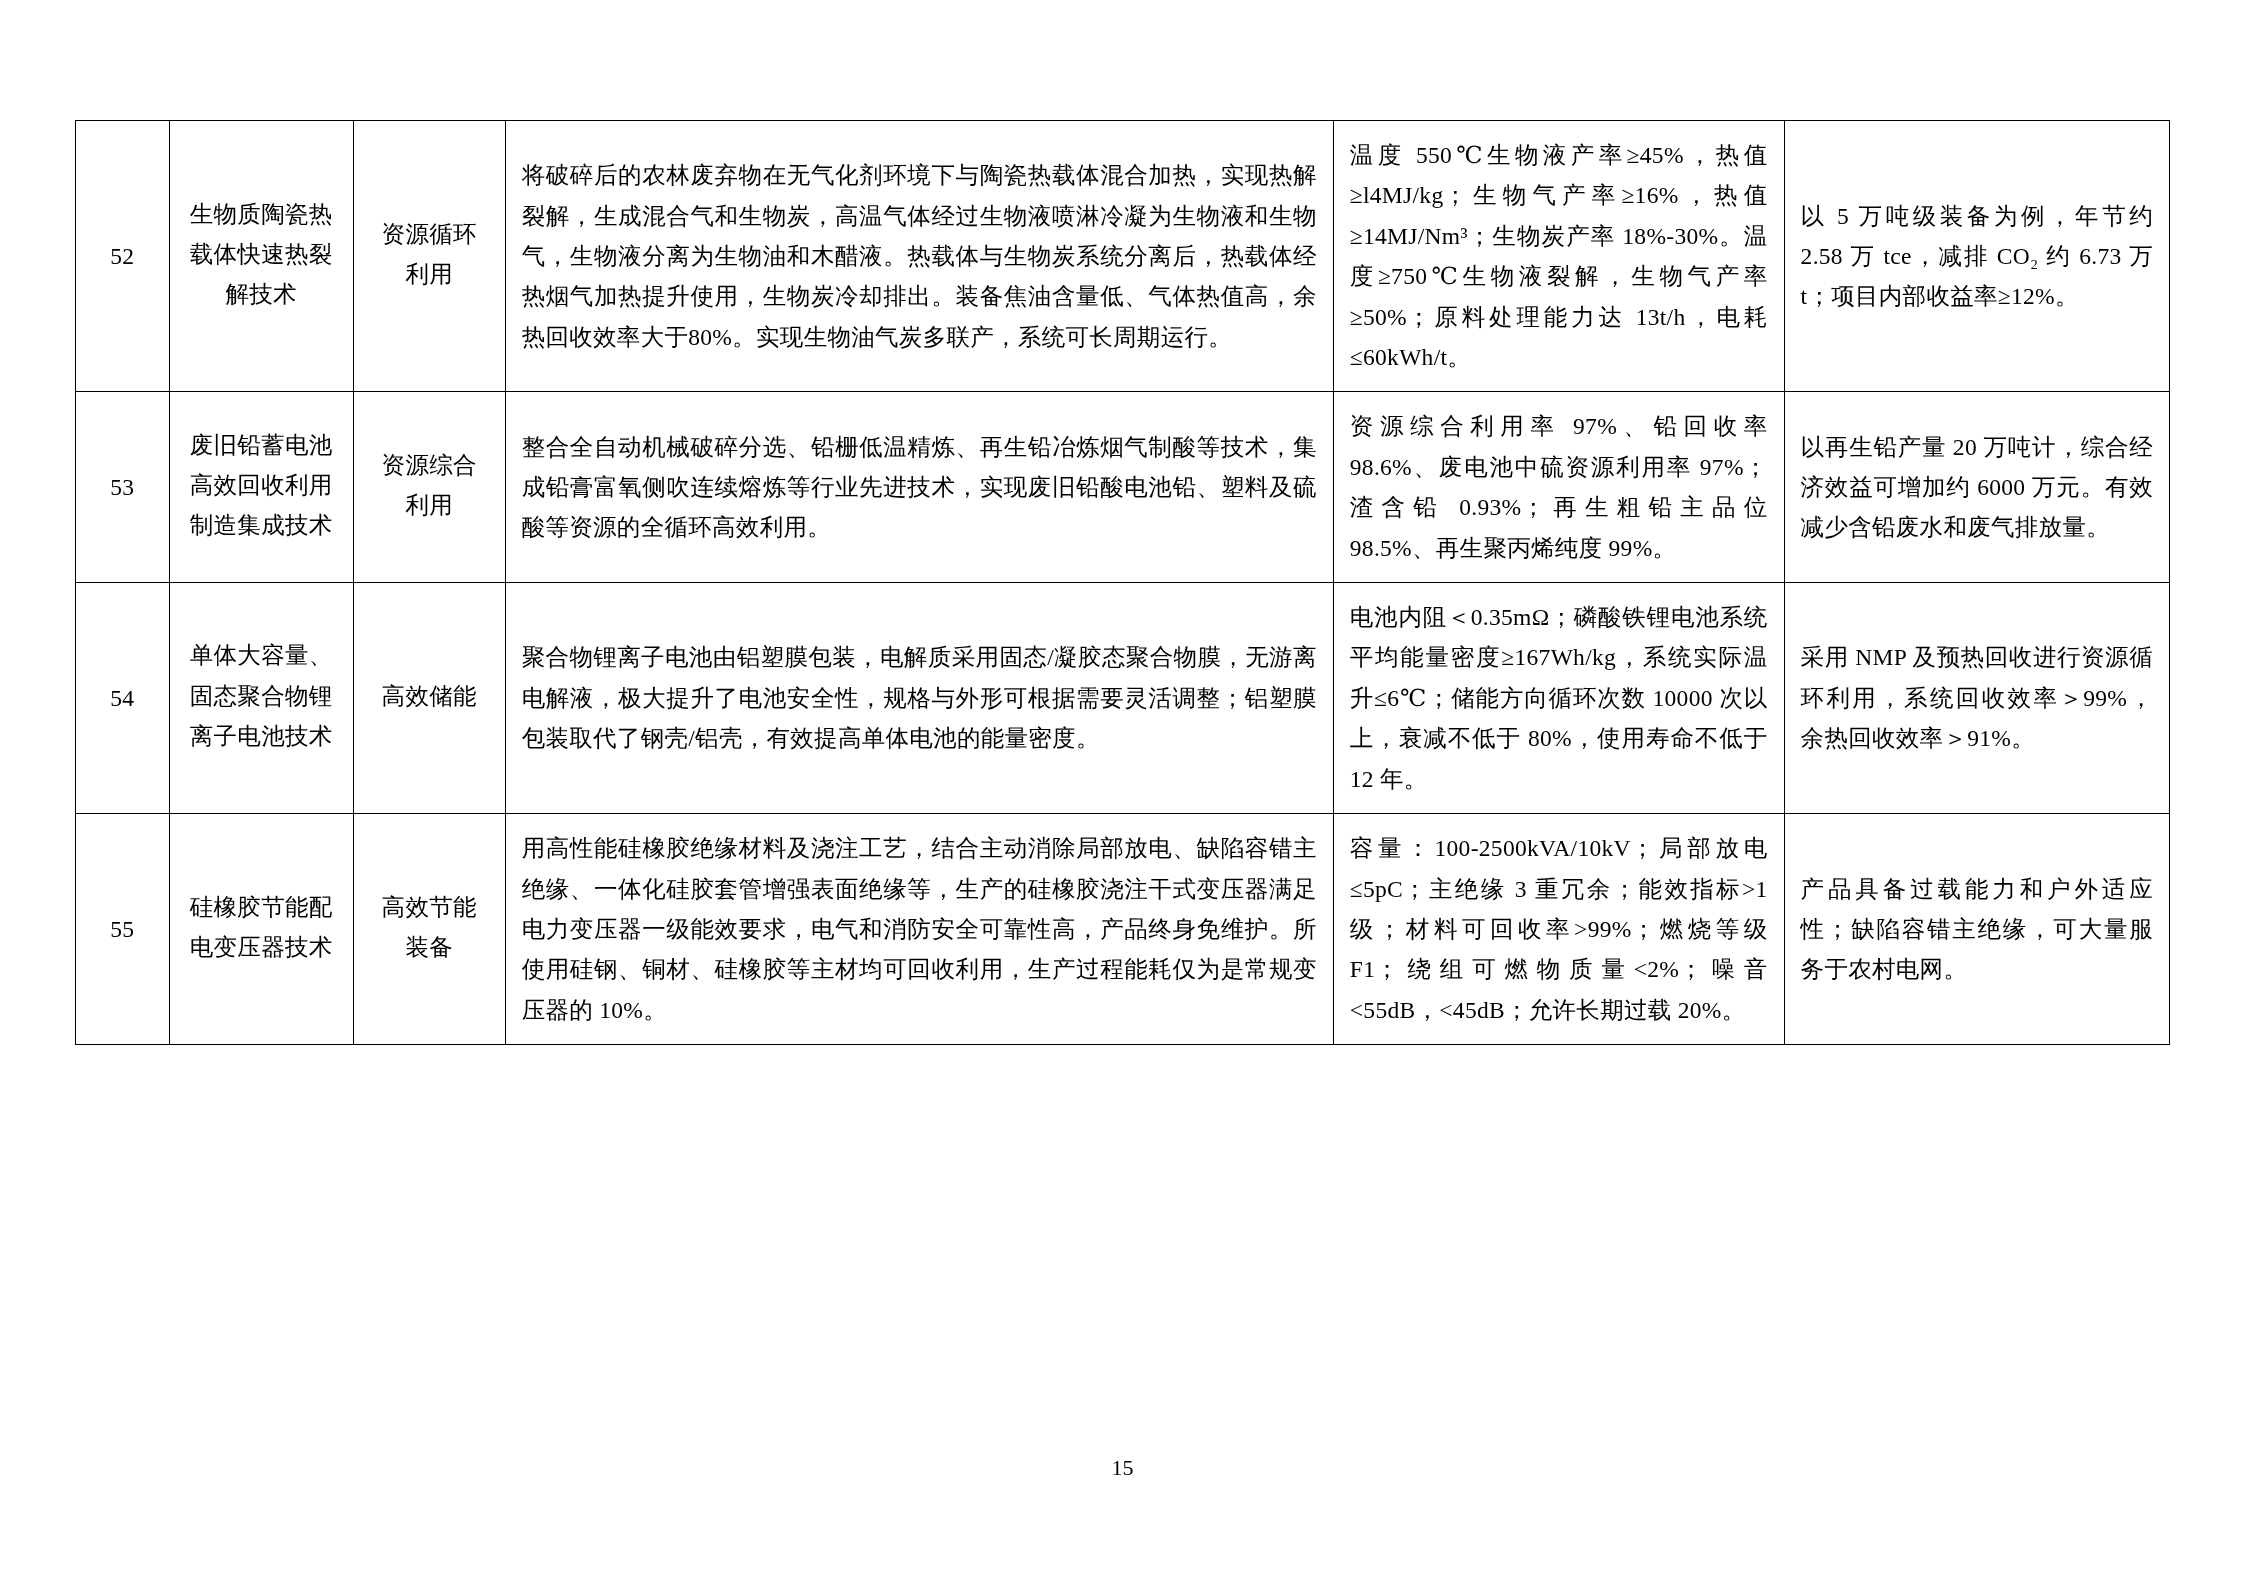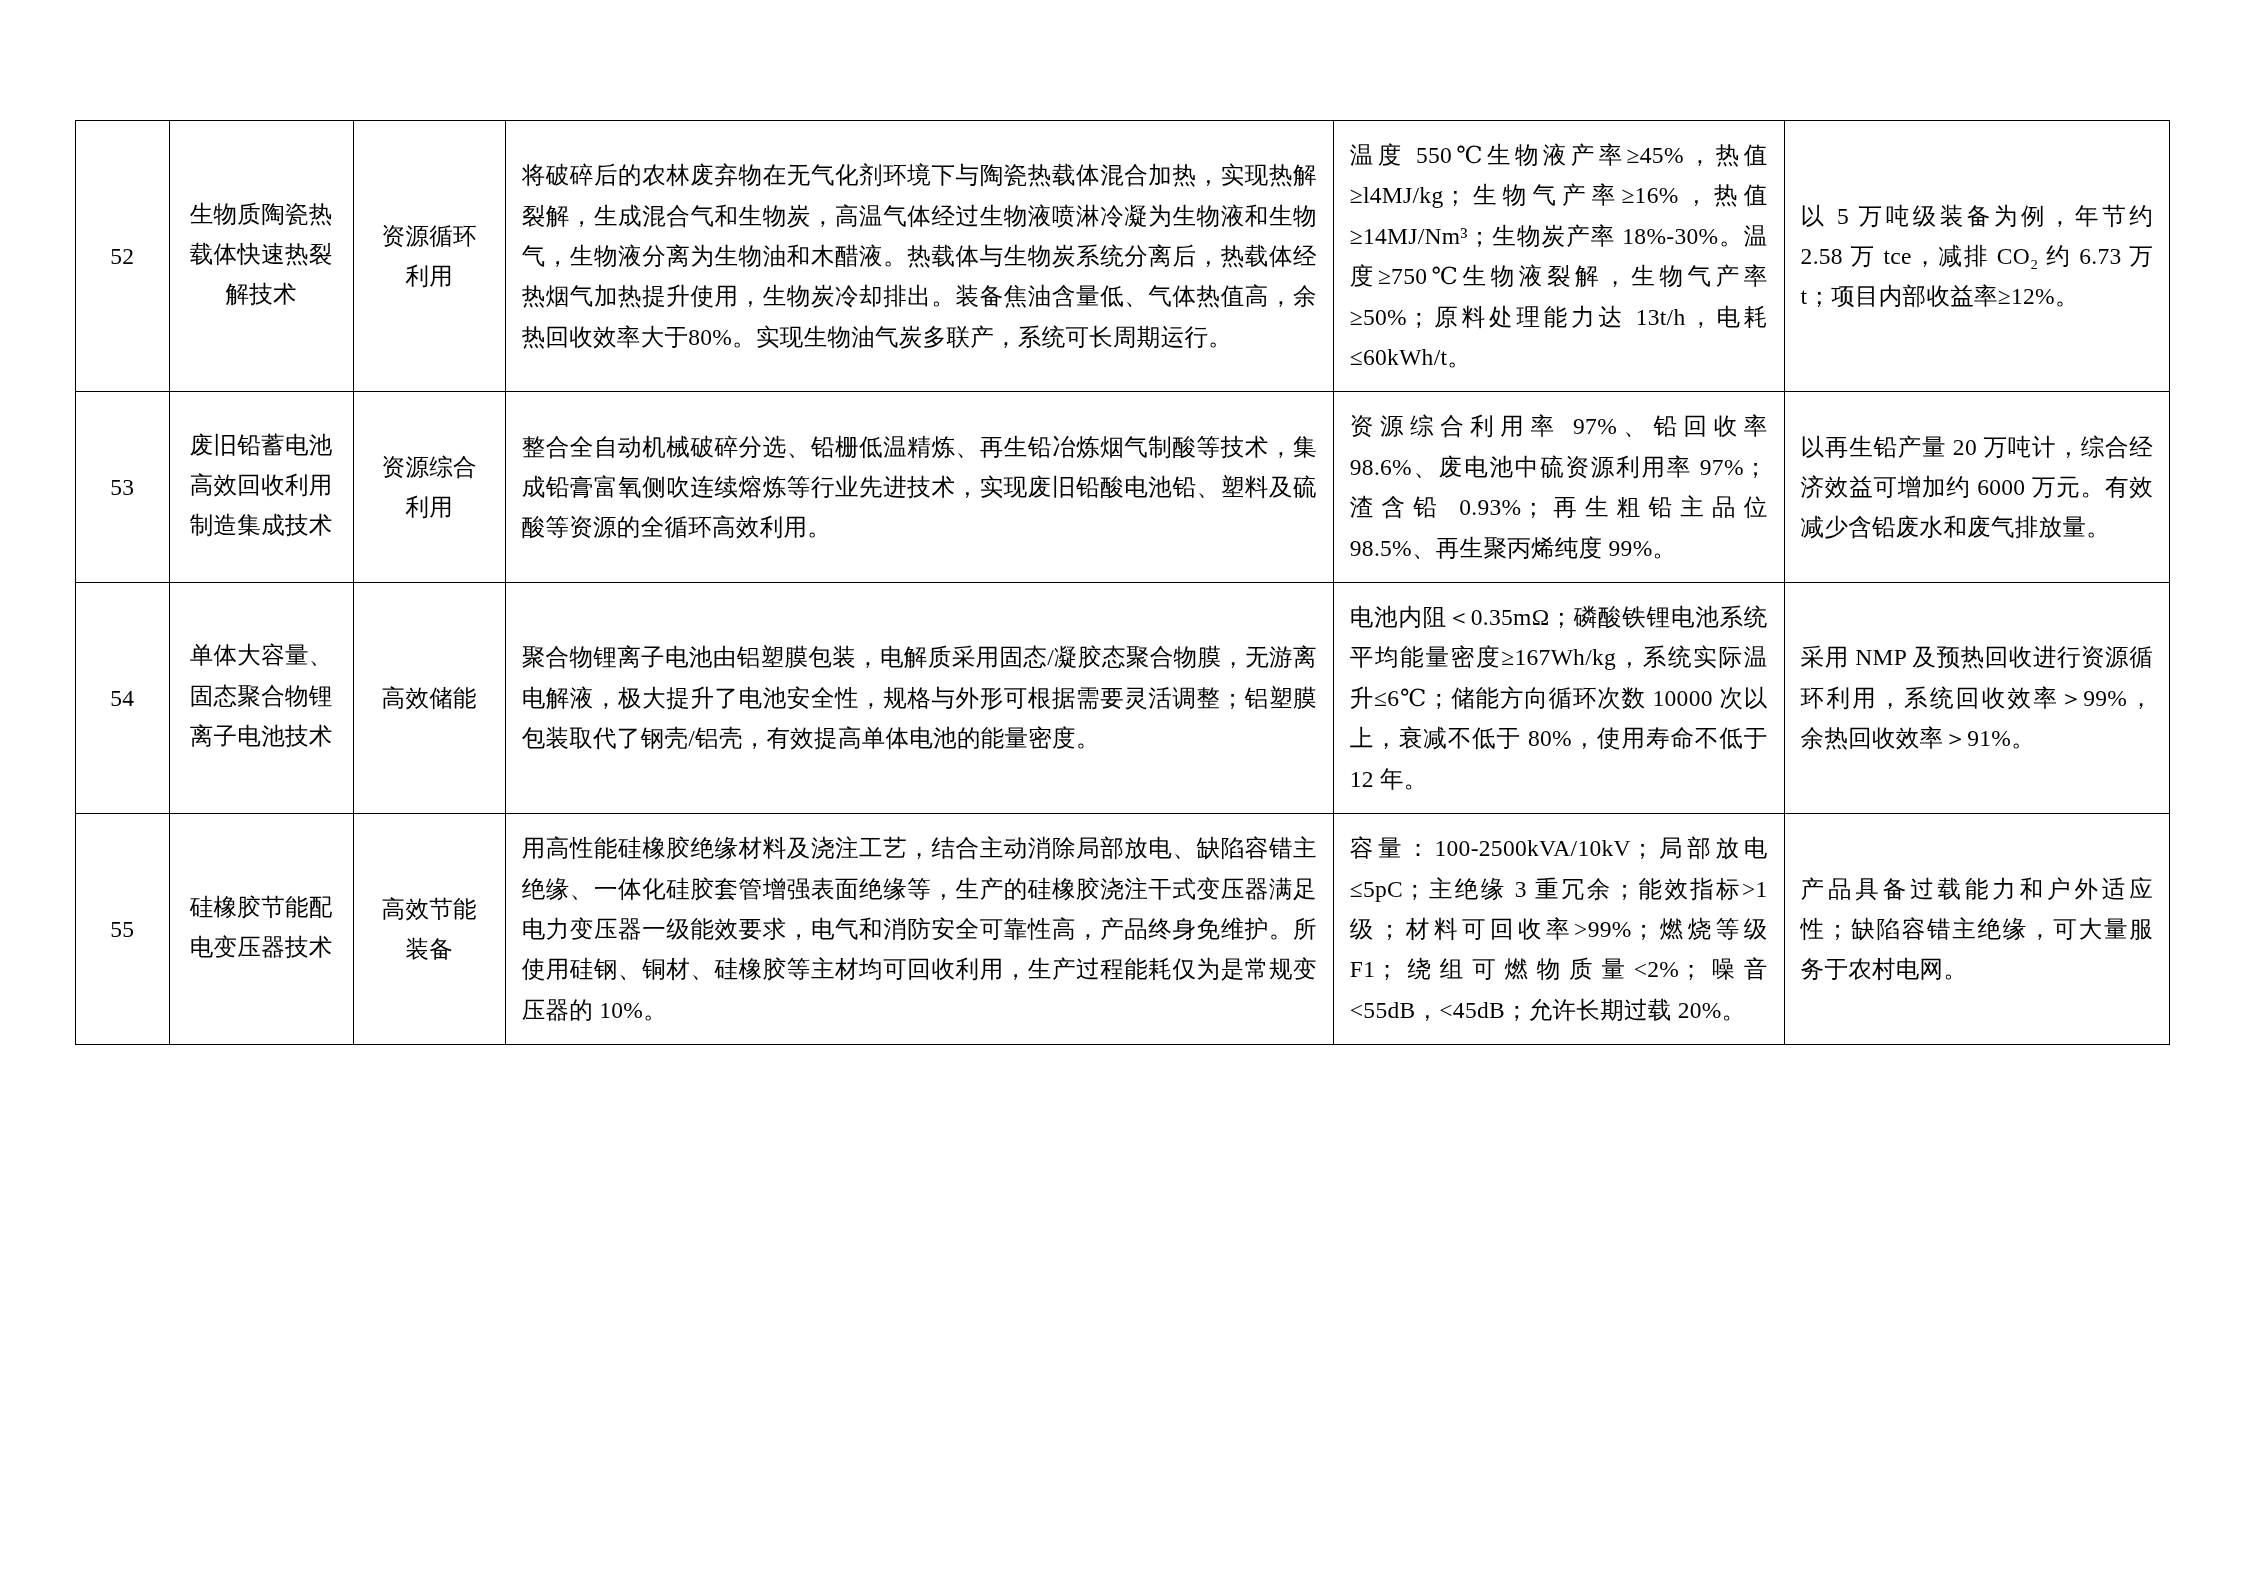--- a/index.html
+++ b/index.html
@@ -45,20 +45,21 @@
     text-align: center;
     vertical-align: middle;
     letter-spacing: 1px;
     font-family: Liberation Mono, monospace;
   }
   td.col-category {
     width: 118px;
     text-align: center;
     vertical-align: middle;
     letter-spacing: 1px;
+    font-family: Liberation Mono, monospace;
   }
   td.col-desc {
     width: 790px;
     text-align: justify;
     text-justify: inter-ideograph;
     vertical-align: middle;
   }
   td.col-indicators {
     width: 415px;
     text-align: justify;
@@ -116,14 +117,15 @@
         <td class="col-index">55</td>
         <td class="col-name">硅橡胶节能配电变压器技术</td>
         <td class="col-category">高效节能装备</td>
         <td class="col-desc">用高性能硅橡胶绝缘材料及浇注工艺，结合主动消除局部放电、缺陷容错主绝缘、一体化硅胶套管增强表面绝缘等，生产的硅橡胶浇注干式变压器满足电力变压器一级能效要求，电气和消防安全可靠性高，产品终身免维护。所使用硅钢、铜材、硅橡胶等主材均可回收利用，生产过程能耗仅为是常规变压器的 10%。</td>
         <td class="col-indicators">容量：100-2500kVA/10kV；局部放电≤5pC；主绝缘 3 重冗余；能效指标&gt;1 级；材料可回收率&gt;99%；燃烧等级 F1；绕组可燃物质量&lt;2%；噪音&lt;55dB，&lt;45dB；允许长期过载 20%。</td>
         <td class="col-benefit">产品具备过载能力和户外适应性；缺陷容错主绝缘，可大量服务于农村电网。</td>
       </tr>
     </tbody>
   </table>
 
+  <div class="page-number">15</div>
 
 </div>
 
 </body></html>

